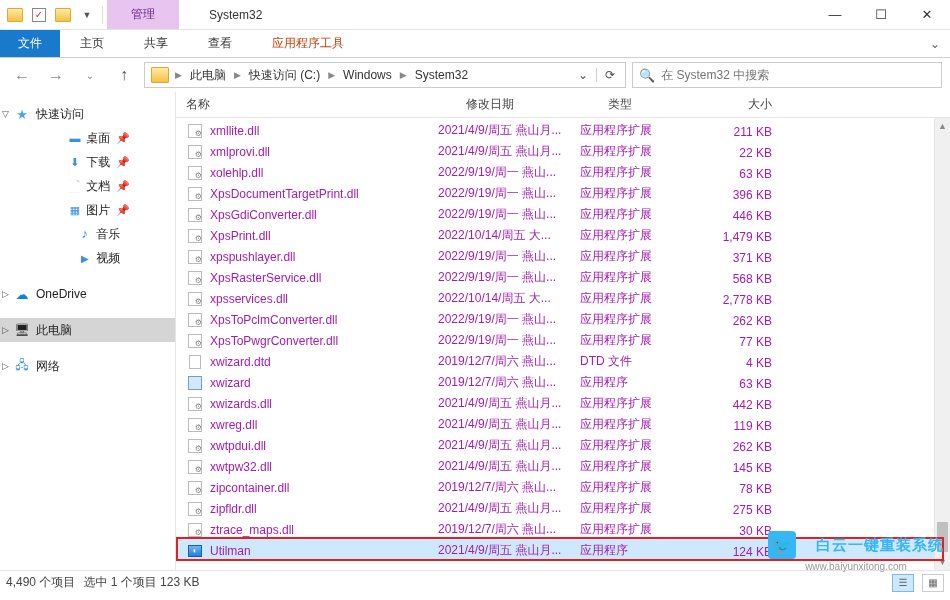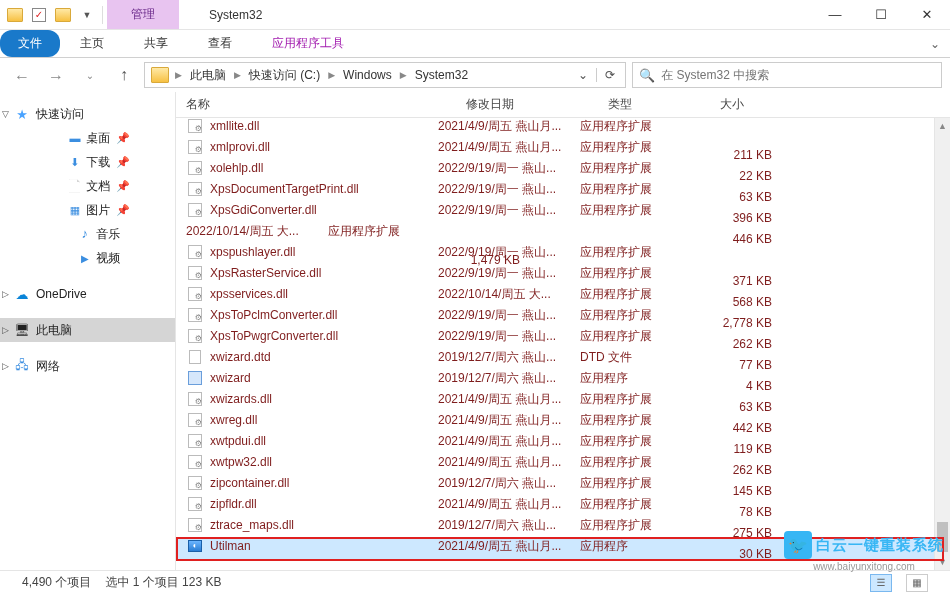--- a/index.html
+++ b/index.html
@@ -13,23 +13,23 @@
 .titlebar .check-ico { width: 14px; height: 14px; border: 1px solid #888; display:flex; align-items:center; justify-content:center; color:#d22; font-size:10px; }
 .titlebar .qat-caret { color:#555; font-size:9px; padding:0 6px; }
 .titlebar .sep { width: 1px; height: 18px; background: #ddd; margin: 0 4px; }
 .titlebar .ctx-tab { background: #e8c4f0; color: #6b2a8a; padding: 4px 24px; height: 100%; display:flex; align-items:center; font-size: 12px; }
 .titlebar .title { flex: 1; padding-left: 30px; color: #333; }
 .titlebar .winbtns { display: flex; }
 .titlebar .winbtn { width: 46px; height: 30px; display: flex; align-items: center; justify-content: center; font-size: 13px; color: #333; }
 
 
 .ribbon { height: 28px; background: #fff; display: flex; align-items: stretch; border-bottom: 1px solid #d0d0d0; }
-.ribbon .file-tab { background: #1979ca; color: #fff; padding: 0 18px; display:flex; align-items:center;border-radius:12px; }
+.ribbon .file-tab { background: #1979ca; color: #fff; padding: 0 18px; display:flex; align-items:center; }
 .ribbon .tab { padding: 0 20px; display:flex; align-items:center; color:#333; }
-.ribbon .ctx-sub { color:#a21caf; }
+.ribbon .ctx-sub { color:#c2410c; }
 .ribbon .expand { margin-left:auto; padding:0 10px; display:flex; align-items:center; color:#666; }
 
 
 .navbar { height: 34px; display: flex; align-items: center; padding: 4px 8px; gap: 6px; }
 .navbar .navbtn { width: 28px; height: 26px; display:flex; align-items:center; justify-content:center; color:#888; font-size:16px; }
 .navbar .navbtn.up { color:#555; }
 .breadcrumb { flex: 1; height: 26px; border: 1px solid #ccc; display: flex; align-items: center; padding: 0 2px; background:#fff; }
 .breadcrumb .bc-ico { width:18px; height:16px; background:linear-gradient(#ffe9a6,#f7c143); border:1px solid #d9a93a; border-radius:1px; margin:0 4px; }
 .breadcrumb .crumb { padding: 0 6px; color:#333; }
 .breadcrumb .sep { color:#888; font-size:9px; padding:0 2px; }
@@ -58,48 +58,48 @@
 .ico-music::before { content:"♪"; color:#3b8ee0; font-size:13px; }
 .ico-onedrive::before { content:"☁"; color:#0a84d8; font-size:13px; }
 .ico-pc::before { content:"🖥"; font-size:12px; }
 .ico-net::before { content:"🖧"; color:#3b8ee0; font-size:12px; }
 
 .content { flex:1; display:flex; flex-direction:column; }
 .headers { height: 26px; display:flex; align-items:center; border-bottom:1px solid #e5e5e5; color:#444; padding-left:10px; }
 .headers .col-name { width: 252px; }
 .headers .col-date { width: 142px; margin-left: 28px; }
 .headers .col-type { width: 112px; }
-.headers .col-size { width: 100px; text-align:left; padding-right:20px; }
+.headers .col-size { width: 100px; text-align:center; padding-right:20px; }
 
 .filelist { flex:1; overflow:hidden; position:relative; }
-.row { height: 21px; display:flex; align-items:flex-start; padding-left:10px; color:#7f1d1d; }
+.row { height: 21px; display:flex; align-items:flex-end; padding-left:10px; color:#a21caf; }
 .row .ficon { width:18px; height:16px; margin-right:6px; display:inline-flex; align-items:center; justify-content:center; }
 .row .c-name { width: 252px; display:flex; align-items:center; overflow:hidden; white-space:nowrap; }
 .row .c-date { width: 142px; white-space:nowrap; overflow:hidden; text-overflow:ellipsis; }
 .row .c-type { width: 112px; }
 .row .c-size { width: 100px; text-align:right; padding-right:20px;margin-top:30px; }
 .row.selected { background:#cde8ff; }
 .row .dll-ico { width:14px; height:14px; border:1px solid #bbb; background:#fff; position:relative; }
 .row .dll-ico::after { content:"⚙"; font-size:8px; position:absolute; bottom:-1px; right:-1px; color:#888; }
 .row .dtd-ico { width:12px; height:14px; border:1px solid #bbb; background:#fff; }
 .row .exe-ico { width:14px; height:14px; border:1px solid #6a9edb; background:#d6e7fb; }
 .row .exe-ico.blue { width:14px; height:12px; background:linear-gradient(#6bb5ff,#2a7dd4); border:1px solid #1a5fa8; }
 .row .exe-ico.blue::before { content:"◐"; color:#fff; font-size:8px; display:block; text-align:center; line-height:10px; }
 
 .red-highlight { position:absolute; left:0; right:6px; height:24px; border:2px solid #e02020; pointer-events:none; }
 
-.statusbar { height: 24px; border-top:1px solid #e5e5e5; display:flex; align-items:center; padding:0 22px; gap:14px; color:#444; }
+.statusbar { height: 24px; border-top:1px solid #e5e5e5; display:flex; align-items:center; padding:0 6px; gap:8px; color:#444; }
 .statusbar .spacer { flex:1; }
 .statusbar .viewbtn { width:22px; height:18px; border:1px solid #ccc; display:flex; align-items:center; justify-content:center; font-size:10px; color:#666; }
 .statusbar .viewbtn.active { background:#cde8ff; border-color:#7ab8ef; }
 
 .watermark { position:absolute; right:6px; bottom:28px; text-align:center; }
 .watermark .wm-box { display:inline-flex; align-items:center; gap:4px; }
 .watermark .wm-ico { width:28px; height:28px; background:#37b6f4; border-radius:4px; display:flex; align-items:center; justify-content:center; color:#fff; font-size:16px; }
-.watermark .wm-txt { color:#37b6f4; font-size:15px; font-weight:bold; letter-spacing:1px; }
+.watermark .wm-txt { color:#37b6f4; font-size:15px; font-weight:bold; letter-spacing:1px;margin-left:16px; }
 .watermark .wm-url { color:#999; font-size:10px; margin-top:2px; }
 
 .scrollbar-v { position:absolute; right:0; top:0; bottom:0; width:16px; background:#f0f0f0; border-left:1px solid #e5e5e5; display:flex; flex-direction:column; }
 .scrollbar-v .sb-btn { height:16px; display:flex; align-items:center; justify-content:center; color:#888; font-size:9px; }
 .scrollbar-v .sb-track { flex:1; position:relative; }
 .scrollbar-v .sb-thumb { position:absolute; left:2px; right:2px; bottom:2px; height:30px; background:#c0c0c0; }
 </style>
 </head>
 <body>
 
@@ -270,20 +270,26 @@
             <span class="ficon">
               <span class="dll-ico"></span>
             </span>
             <span>XpsGdiConverter.dll</span>
           </div>
           <div class="c-date">2022/9/19/周一 燕山...</div>
           <div class="c-type">应用程序扩展</div>
           <div class="c-size">446 KB</div>
         </div>
         <div class="row">
+          <div class="c-name">
+            <span class="ficon">
+              <span class="dll-ico"></span>
+            </span>
+            <span>XpsPrint.dll</span>
+          </div>
           <div class="c-date">2022/10/14/周五 大...</div>
           <div class="c-type">应用程序扩展</div>
           <div class="c-size">1,479 KB</div>
         </div>
         <div class="row">
           <div class="c-name">
             <span class="ficon">
               <span class="dll-ico"></span>
             </span>
             <span>xpspushlayer.dll</span>

